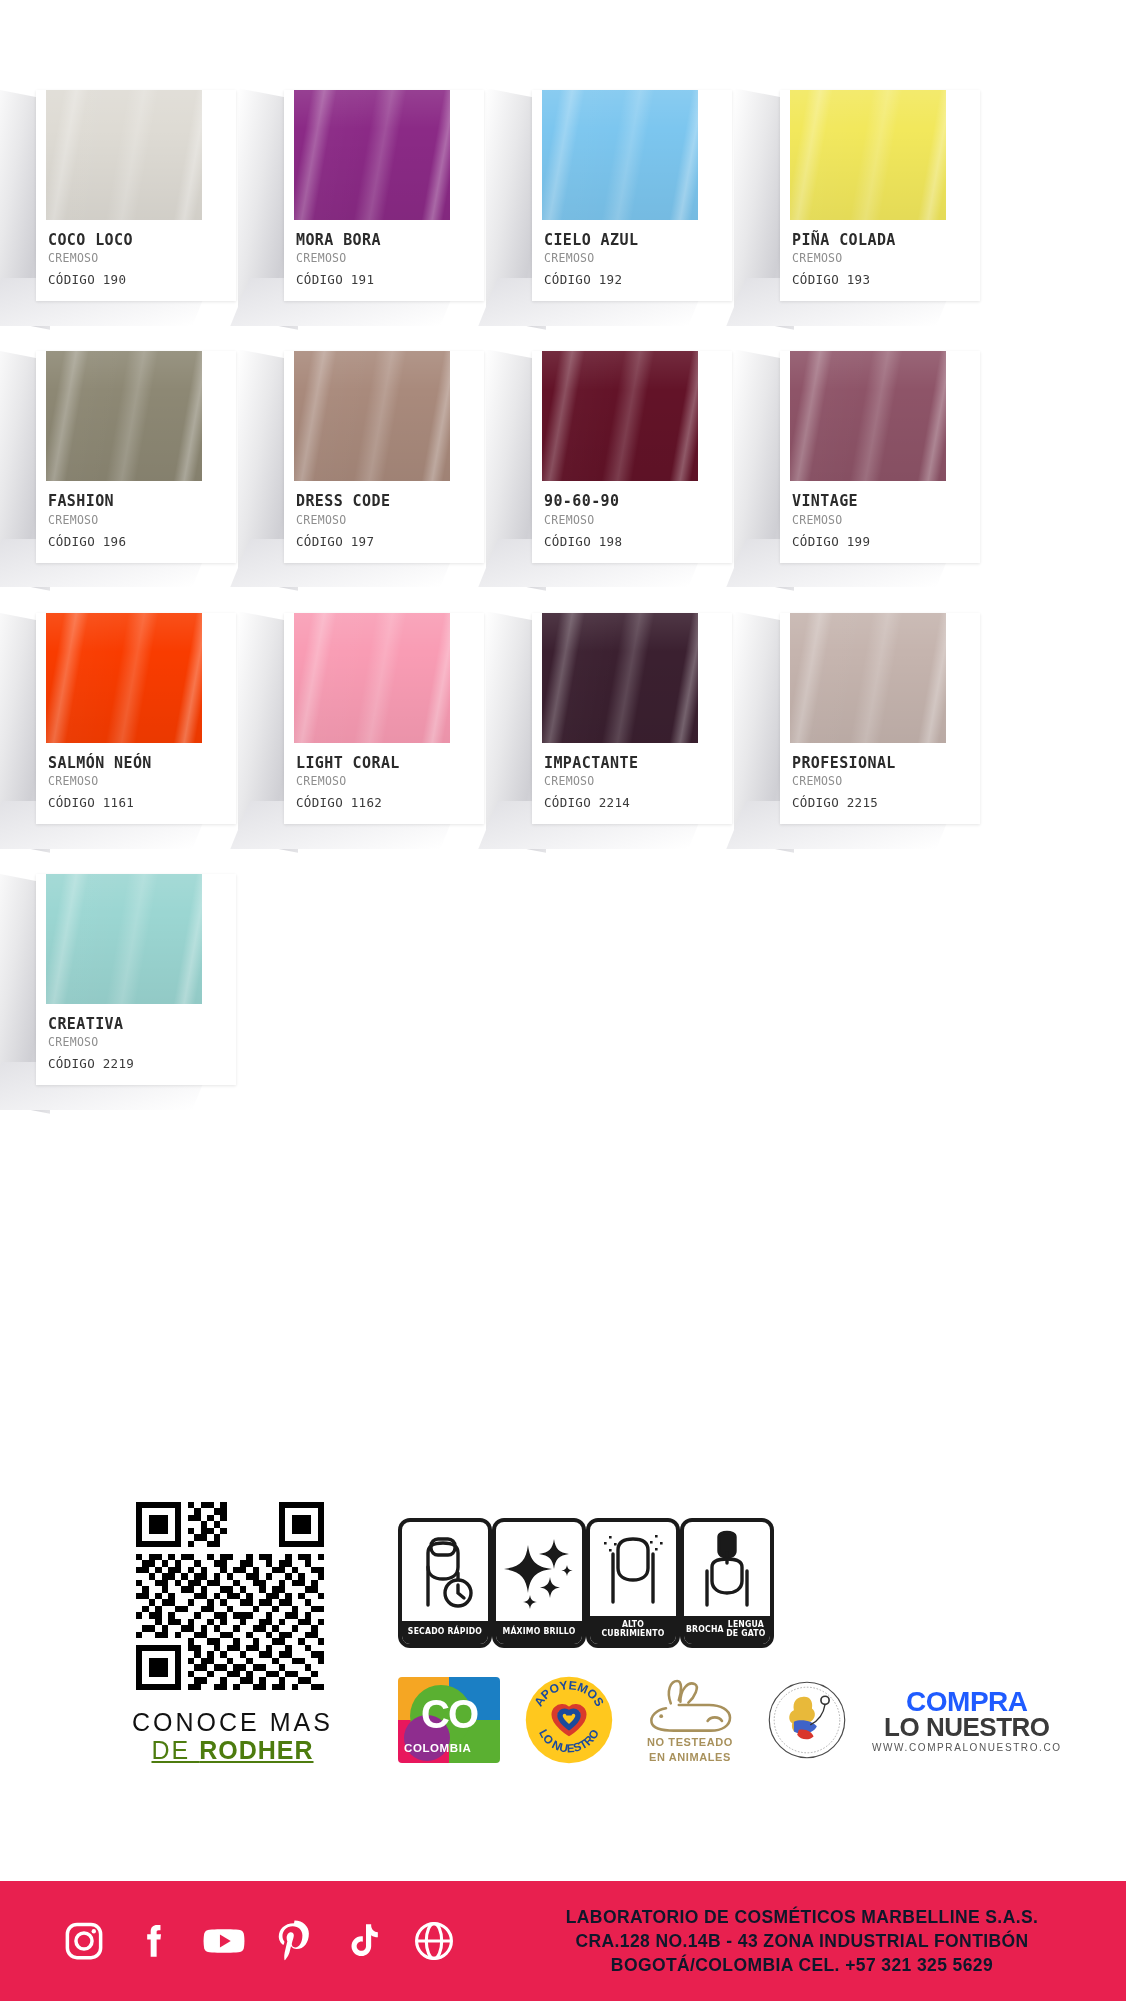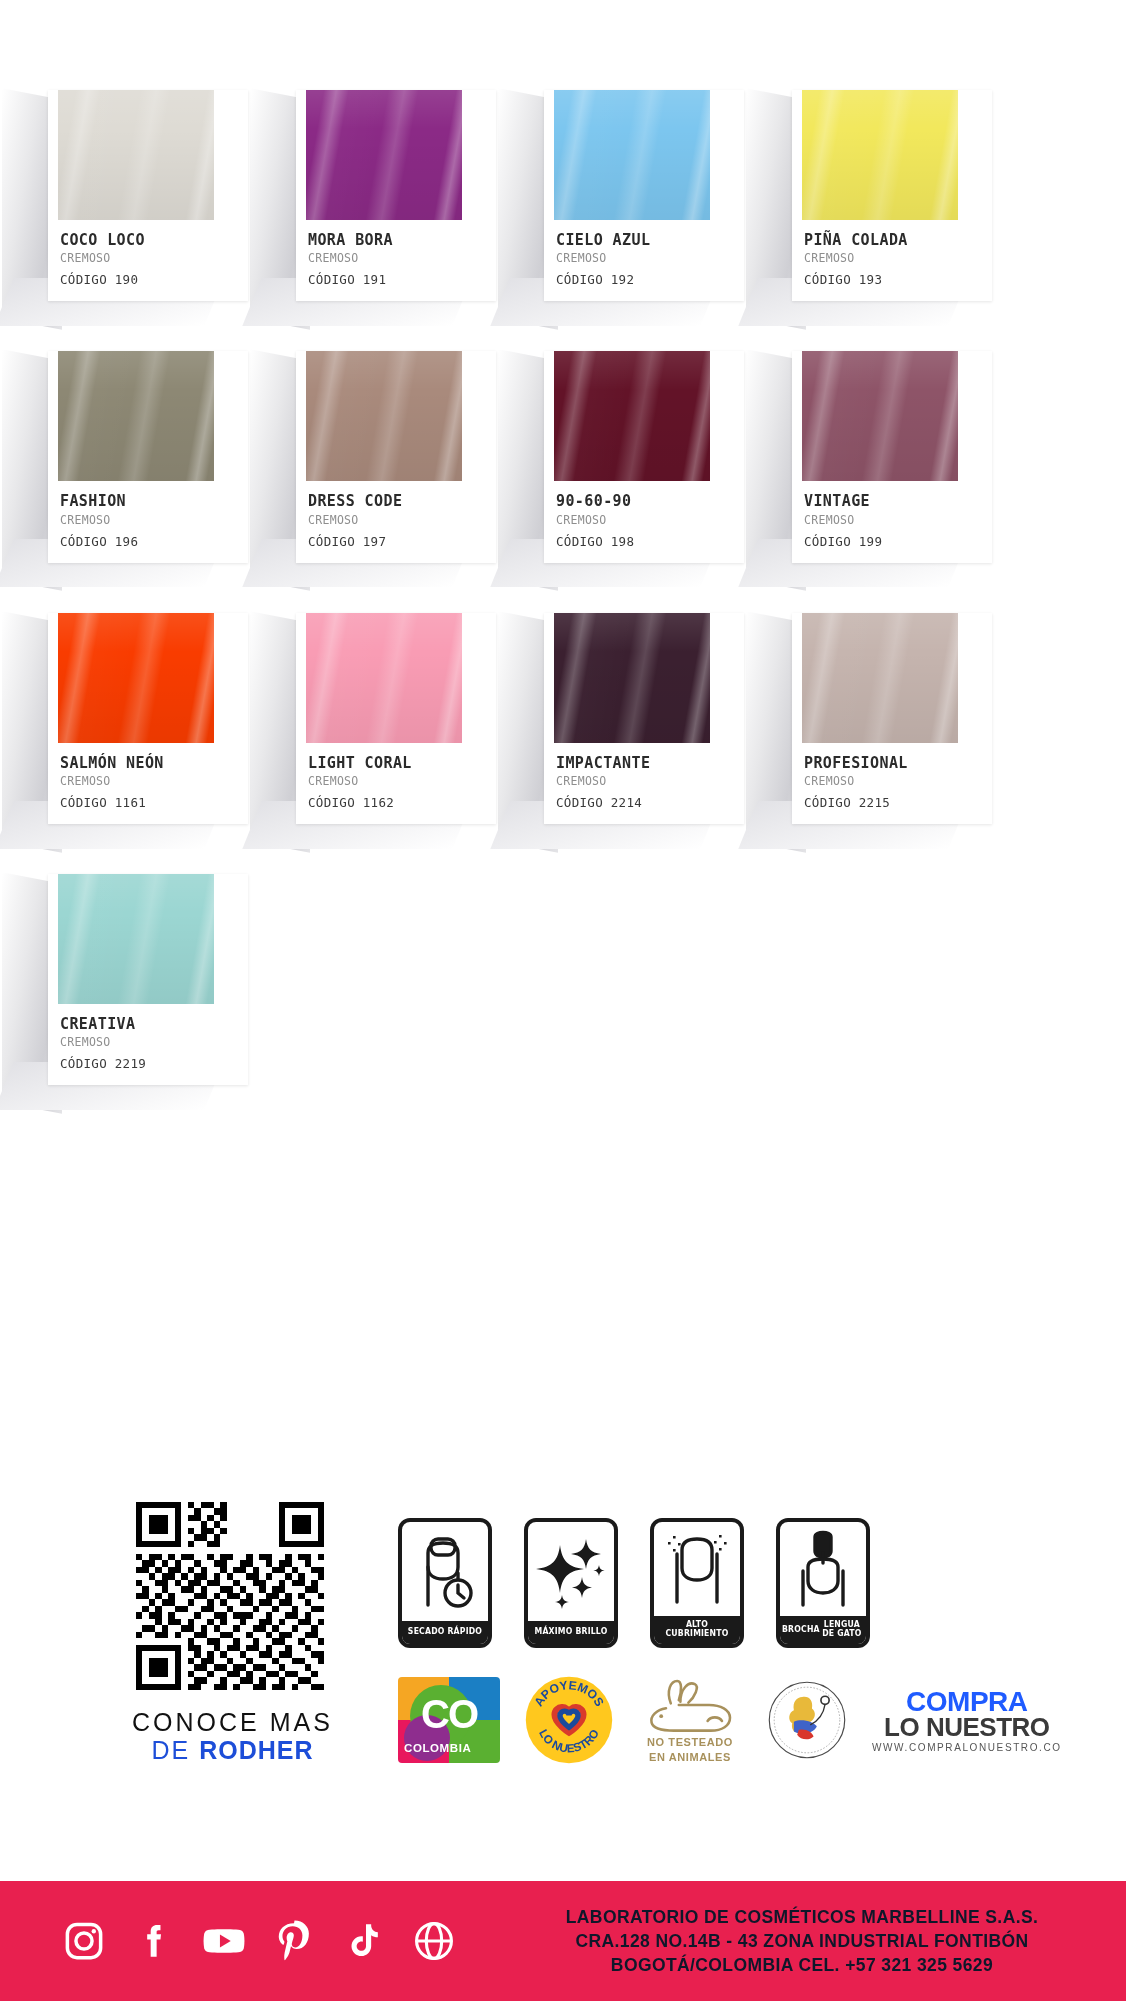--- a/index.html
+++ b/index.html
@@ -7,21 +7,21 @@
   body {
     font-family:"Liberation Sans", sans-serif;
     position:relative; overflow:hidden;
   }
 
   
   #swatch-grid {
     position:absolute; left:0; top:0; width:1126px;
     padding:80px 0 0 0;
   }
-  .grid-row { display:flex; margin-bottom:40px; padding-left:48px; }
+  .grid-row { display:flex; margin-bottom:40px; padding-left:36px; }
   .card-wrap {
     position:relative;
     width:200px; margin-right:48px;
   }
   
   .card-wrap:before {
     content:""; position:absolute;
     left:-46px; top:14px; width:60px; height:230px;
     background:linear-gradient(100deg,#ffffff 0%,#e8e8ea 38%,#cfcfd4 72%,#e4e4e7 100%);
     transform:skewY(11deg);
@@ -72,24 +72,24 @@
   
   #bottom-block {
     position:absolute; left:0; top:1480px; width:1126px; height:435px;
   }
   #qr-area { position:absolute; left:110px; top:22px; width:245px; }
   #qr-code { width:240px; height:188px; }
   #qr-caption {
     margin-top:14px; text-align:center; line-height:1.12;
   }
   #qr-caption .l1 { font-size:25px; letter-spacing:3px; color:#111; font-weight:300; }
-  #qr-caption .l2 { font-size:25px; letter-spacing:2px; color:#1d4ed8; }
+  #qr-caption .l2 { font-size:25px; letter-spacing:2px; color:#4d7c0f;text-decoration:underline; }
   #qr-caption .l2 b { font-weight:bold; letter-spacing:1px; }
 
-  #badges { position:absolute; left:398px; top:38px; display:flex; gap:32px;align-items:center; }
+  #badges { position:absolute; left:398px; top:38px; display:flex; gap:0;align-items:center; }
   .badge {
     width:94px; height:130px; border:4px solid #1a1a1a; border-radius:12px;
     background:#fff; overflow:hidden; display:flex; flex-direction:column;
   }
   .badge .ico { flex:1; display:flex; align-items:center; justify-content:center; }
   .badge .cap {
     background:#1a1a1a; color:#fff;
     font-family:"DejaVu Sans Condensed","DejaVu Sans", sans-serif;
     font-size:8.6px; font-weight:bold; letter-spacing:.2px;
     text-align:center; padding:4px 2px 5px; line-height:1.12;

